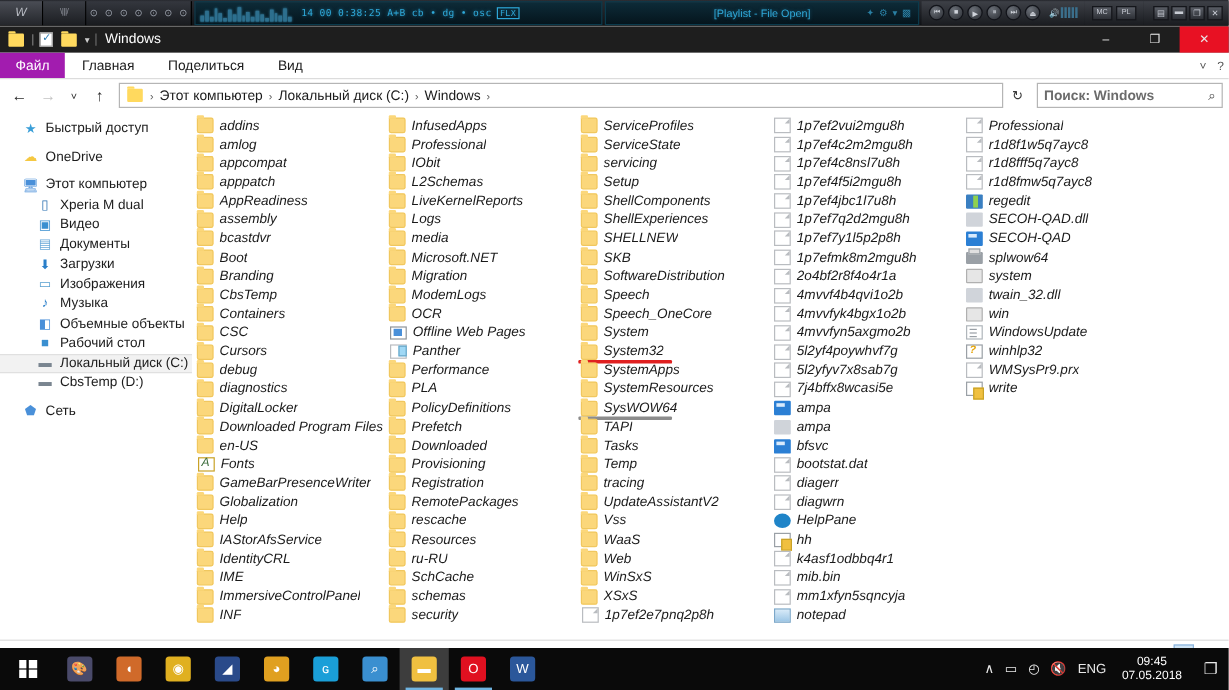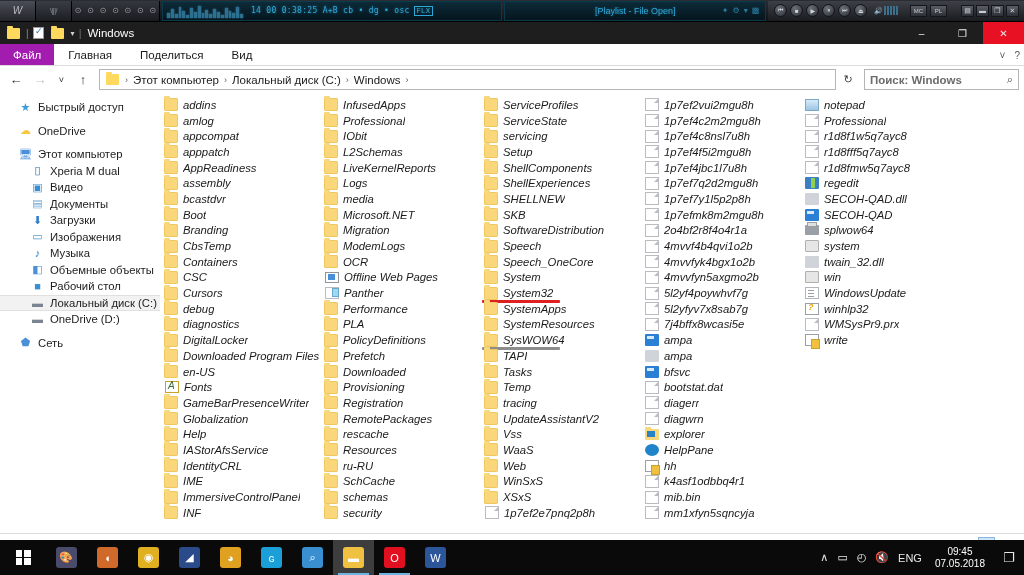--- a/index.html
+++ b/index.html
@@ -481,21 +481,21 @@
         <div class="sb-item child">
           <span class="sb-ico" style="color: rgb(58, 143, 208);">■</span>
           <span>Рабочий стол</span>
         </div>
         <div class="sb-item child sel">
           <span class="sb-ico" style="color: rgb(122, 133, 144);">▬</span>
           <span>Локальный диск (C:)</span>
         </div>
         <div class="sb-item child">
           <span class="sb-ico" style="color: rgb(122, 133, 144);">▬</span>
-          <span>OneDrive (D:)</span>
+          <span>CbsTemp (D:)</span>
         </div>
         <div class="sb-gap"></div>
         <div class="sb-item">
           <span class="sb-ico" style="color: rgb(74, 144, 217);">⬟</span>
           <span>Сеть</span>
         </div>
       </div>
     <div id="files">
         <div class="fi">
           <span class="fico ic-folder"></span>
@@ -899,24 +899,20 @@
           <span class="fico ic-file"></span>
           <span class="nm">bootstat.dat</span>
         </div>
         <div class="fi">
           <span class="fico ic-file"></span>
           <span class="nm">diagerr</span>
         </div>
         <div class="fi">
           <span class="fico ic-file"></span>
           <span class="nm">diagwrn</span>
-        </div>
-        <div class="fi">
-          <span class="fico ic-explorer"></span>
-          <span class="nm">explorer</span>
         </div>
         <div class="fi">
           <span class="fico ic-help"></span>
           <span class="nm">HelpPane</span>
         </div>
         <div class="fi">
           <span class="fico ic-hh"></span>
           <span class="nm">hh</span>
         </div>
         <div class="fi">

